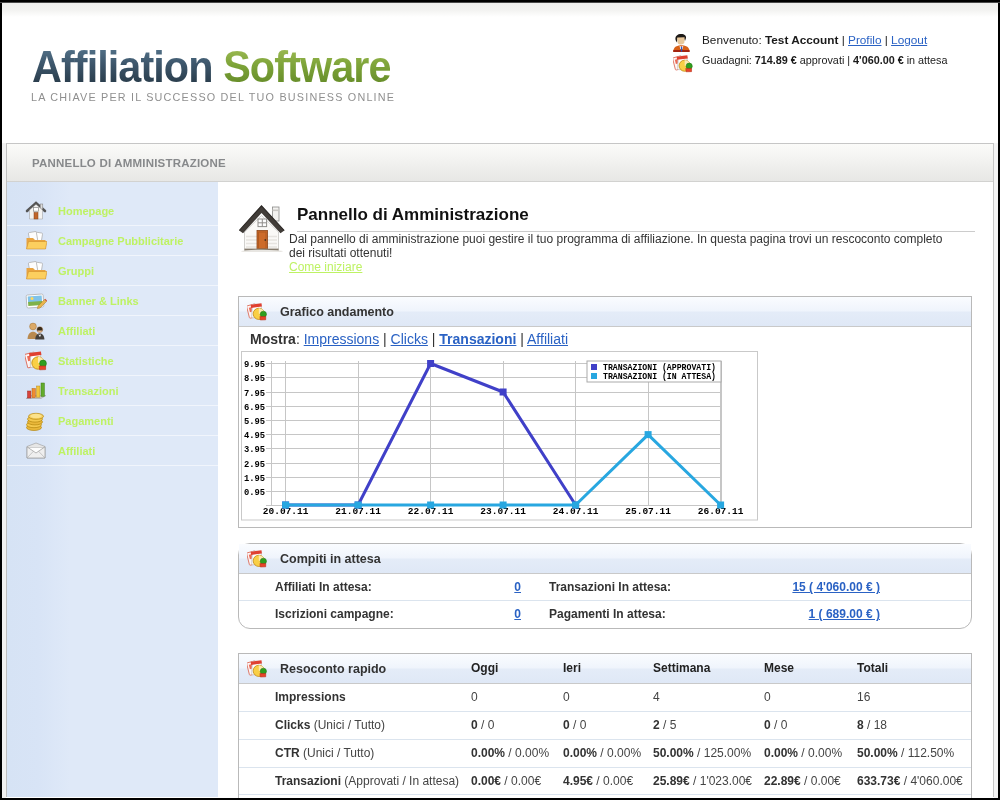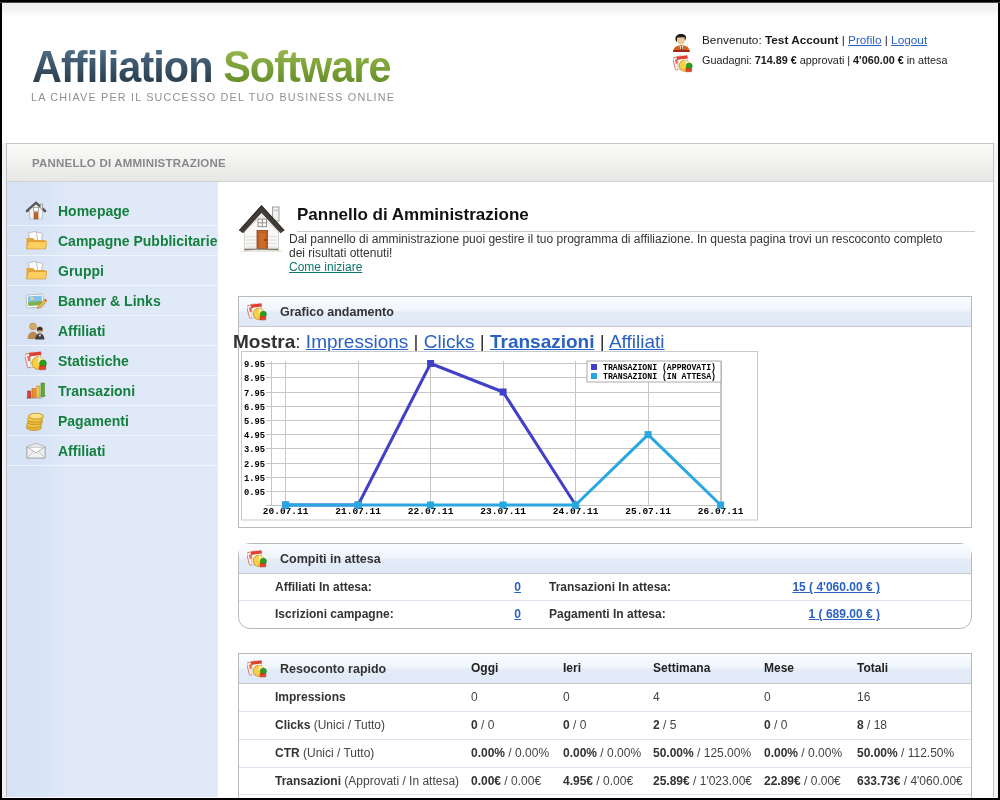--- a/index.html
+++ b/index.html
@@ -24,36 +24,36 @@
 #ul2{font-size:10.8px;}
 .uline a{color:#2a62c4;text-decoration:underline;}
 
 #crumb{position:absolute;left:2px;top:143px;width:991px;height:39px;background:linear-gradient(#fbfbf9 0%,#f1f1ef 50%,#e7e7e5 100%);border-top:1px solid #c6c6c6;border-bottom:1px solid #d2d2d0;box-sizing:border-box;}
 #crumb span{position:absolute;left:30px;top:13px;font-size:11.5px;font-weight:bold;color:#87898b;letter-spacing:.2px;}
 
 #sidebar{position:absolute;left:7px;top:182px;width:211px;height:615px;background:linear-gradient(90deg,#d6e3f5 0%,#d8e4f6 15%,#dfe9f8 30%,#dfe9f8 100%);}
 #menu{position:absolute;left:7px;top:196px;width:211px;}
 #menu .mi{height:29px;border-bottom:1px solid rgba(255,255,255,.55);padding-left:18px;display:flex;align-items:center;}
 #menu .mi svg{width:22px;height:22px;flex:none;}
-#menu .mi span{margin-left:11px;font-size:14px;font-weight:bold;color:#15803d;}
+#menu .mi span{margin-left:11px;font-size:11px;font-weight:bold;color:#bef264;}
 
 #content{position:absolute;left:218px;top:182px;width:775px;height:618px;background:#fff;}
 .title-h1{position:absolute;left:297px;top:205px;font-size:17px;font-weight:bold;color:#111;}
 .title-hr{position:absolute;left:297px;top:231px;width:678px;height:1px;background:#cccccc;}
 .title-desc{position:absolute;left:289px;top:229px;width:700px;font-size:12px;color:#333;line-height:14px;padding-top:3px;}
-.title-desc a{color:#0f766e;}
+.title-desc a{color:#bef264;}
 
 .panel{position:absolute;border:1px solid #b9b9b9;background:#fff;box-sizing:border-box;}
 .phead{position:absolute;left:0;top:0;right:0;height:29px;background:linear-gradient(#fafcff 0%,#eff4fc 49%,#e4ecf8 51%,#dfe8f6 100%);border-bottom:1px solid #c9c9c9;}
 .phead .ptitle{position:absolute;left:41px;top:8px;font-size:12.5px;font-weight:bold;color:#333;}
 .phead svg{position:absolute;left:8px;top:4px;}
 #p1{left:238px;top:296px;width:734px;height:232px;}
 #p2{left:238px;top:543px;width:734px;height:86px;border-radius:12px;}
 #p3{left:238px;top:653px;width:734px;height:150px;border-bottom:none;}
-#mostra{position:absolute;left:233px;top:331px;font-size:19px;color:#333;}
+#mostra{position:absolute;left:250px;top:331px;font-size:14px;color:#333;}
 #mostra b{color:#333;}
 #mostra a{color:#2a62c4;text-decoration:underline;font-weight:normal;}
 #mostra a.cur{font-weight:bold;}
 
 .cell{position:absolute;font-size:12px;color:#444;white-space:nowrap;}
 .cell b{color:#333;}
 .lbl{font-weight:bold;color:#333;}
 .hline{position:absolute;height:1px;background:#dbe4ee;}
 .blink{font-weight:bold;color:#2a62c4;text-decoration:underline;}
 .tr-right{text-align:right;}

